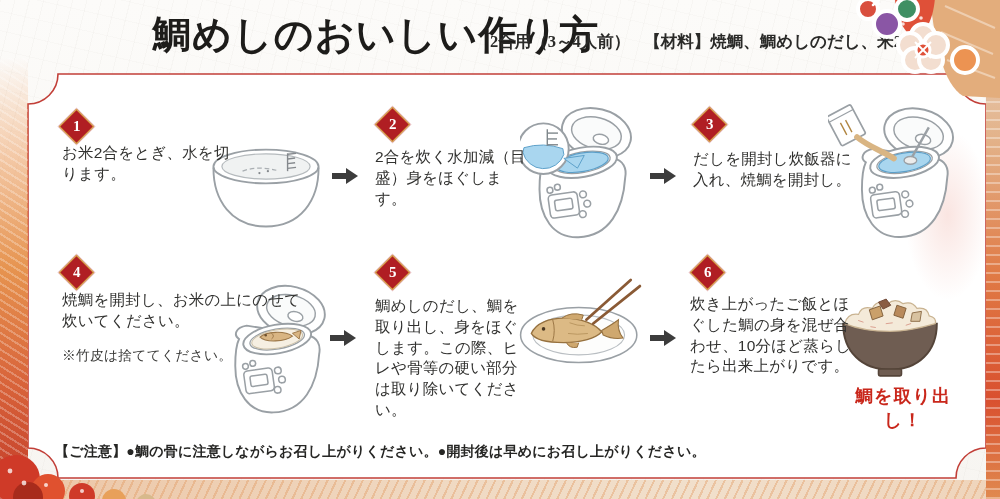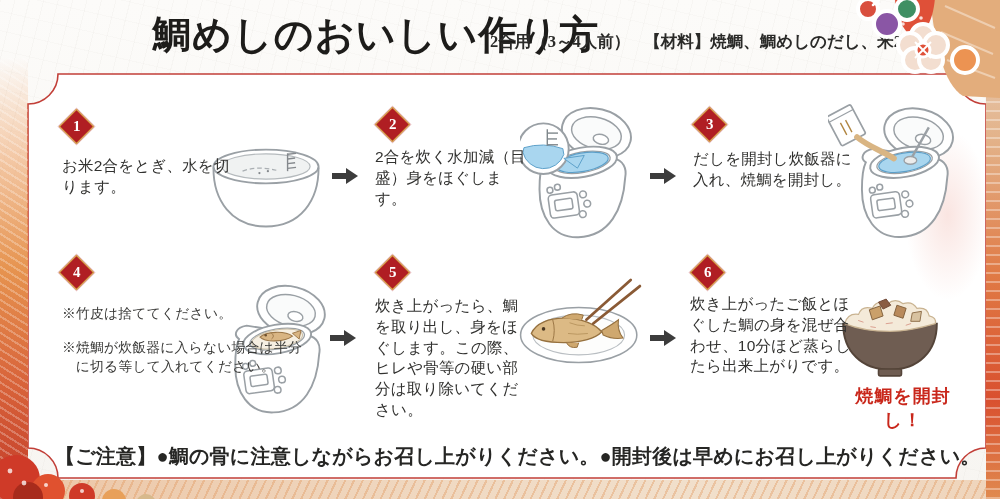--- a/index.html
+++ b/index.html
@@ -76,21 +76,21 @@
     padding-left:1em;text-indent:-1em;margin-top:15px;
   }
   .illus{position:absolute;z-index:3;}
   .arrow{position:absolute;z-index:3;}
   .done-caption{
     position:absolute;z-index:4;left:838px;top:384px;width:130px;text-align:center;
     color:#c9271b;font-weight:bold;font-size:18px;letter-spacing:1px;
   }
   .caution{
     position:absolute;z-index:4;left:55px;top:443px;
-    font-size:20px;font-weight:600;color:#262624;letter-spacing:.2px;white-space:nowrap;
+    font-size:14px;font-weight:600;color:#262624;letter-spacing:.2px;white-space:nowrap;
   }
   .corner-deco{position:absolute;z-index:5;pointer-events:none;}
 </style>
 </head>
 <body>
 
 <div class="paper-texture"></div>
 <div class="left-strip"></div>
 <div class="right-strip"></div>
 <div class="bottom-strip"></div>
@@ -127,21 +127,21 @@
         <circle cx="33" cy="91" r="3"></circle>
         <circle cx="41" cy="89" r="3"></circle>
       </g>
     </g>
   </defs>
 </svg>
 
 <div class="badge" style="left:64px;top:114px">
   <span>1</span>
   </div>
-<div class="step-text" style="left:62px;top:156px;width:168px">お米2合をとぎ、水を切ります。</div>
+<div class="step-text" style="left:62px;top:143px;width:168px">お米2合をとぎ、水を切ります。</div>
 <svg class="illus" style="left:205px;top:142px" width="122" height="94" viewBox="0 0 130 100">
   <path d="M9 28 C9 62 28 90 65 90 C102 90 121 62 121 28 Z" fill="#fff" stroke="#9aa0a5" stroke-width="2"></path>
   <ellipse cx="65" cy="26" rx="56" ry="18" fill="#fff" stroke="#9aa0a5" stroke-width="2"></ellipse>
   <ellipse cx="65" cy="26" rx="47" ry="13.5" fill="#f0f2f2" stroke="#b5babd" stroke-width="1.3"></ellipse>
   <g stroke="#85898d" stroke-width="1.5">
     <line x1="88" y1="12" x2="88" y2="31"></line>
     <line x1="88" y1="13" x2="97" y2="12"></line>
     <line x1="88" y1="18" x2="96" y2="17"></line>
     <line x1="88" y1="23" x2="96" y2="22"></line>
     <line x1="88" y1="28" x2="97" y2="27"></line>
@@ -192,40 +192,40 @@
     <line x1="14" y1="20" x2="14" y2="34" stroke="#b0853f" stroke-width="1.4"></line>
     <line x1="20" y1="20" x2="20" y2="34" stroke="#b0853f" stroke-width="1.4"></line>
   </g>
   <path d="M30 38 C42 48 56 52 68 60" fill="none" stroke="#d9b583" stroke-width="6" stroke-linecap="round"></path>
 </svg>
 
 <div class="badge" style="left:64px;top:260px">
   <span>4</span>
   </div>
 <div class="step-text" style="left:62px;top:290px;width:240px">
+  <span>焼鯛を開封し、お米の上にのせて炊いてください。</span>
   <div class="step-note">※竹皮は捨ててください。</div>
-  <div class="step-note">※焼鯛が炊飯器に入らない場合は半分に切る等して入れてください。</div>
 </div>
 <svg class="illus" style="left:216px;top:278px" width="110" height="143" viewBox="0 0 115 150">
   <use href="#cooker-base"></use>
   <ellipse cx="64" cy="64" rx="27" ry="9.5" transform="rotate(-10 64 64)" fill="#f6efe2" stroke="#cbbfa6" stroke-width="1"></ellipse>
   <path d="M46 62 C52 56 72 55 80 61 C72 67 52 68 46 62 Z" fill="#d9b583" stroke="#9b7647" stroke-width="1.2"></path>
   <polygon points="80,58 89,55 87,64" fill="#d9b583" stroke="#9b7647" stroke-width="1"></polygon>
   <circle cx="52" cy="60" r="1.3" fill="#6b4f2e"></circle>
   <path d="M58 58 Q62 61 58 64" fill="none" stroke="#9b7647" stroke-width="1"></path>
 </svg>
 <svg class="arrow" style="left:330px;top:330px" width="26" height="16" viewBox="0 0 26 16">
   <rect x="0" y="5" width="14" height="6" fill="#3c3c3c"></rect>
     <polygon points="14,0 26,8 14,16" fill="#3c3c3c"></polygon>
 </svg>
 
 <div class="badge" style="left:380px;top:260px">
   <span>5</span>
   </div>
-<div class="step-text" style="left:375px;top:296px;width:158px">炊き上がったら、鯛を取り出し、身をほぐします。この際、ヒレや骨等の硬い部分は取り除いてください。</div>
+<div class="step-text" style="left:375px;top:296px;width:158px">鯛めしのだし、鯛を取り出し、身をほぐします。この際、ヒレや骨等の硬い部分は取り除いてください。</div>
 <svg class="illus" style="left:516px;top:266px" width="130" height="112" viewBox="0 0 170 118">
   <ellipse cx="82" cy="76" rx="76" ry="36" fill="#fff" stroke="#9aa0a5" stroke-width="2"></ellipse>
   <ellipse cx="82" cy="76" rx="60" ry="26" fill="#fdfdfc" stroke="#b9bec2" stroke-width="1.4"></ellipse>
   <path d="M20 74 C26 60 44 54 62 54 C86 54 104 62 112 72 C104 80 86 86 62 86 C44 86 26 84 20 74 Z" fill="#dcba85" stroke="#96713f" stroke-width="1.8"></path>
   <path d="M48 56 Q52 70 48 84" fill="none" stroke="#96713f" stroke-width="1.2"></path>
   <circle cx="36" cy="68" r="2.3" fill="#4a3620"></circle>
   <path d="M60 54 Q72 45 88 50 L86 56" fill="#cfa86f" stroke="#96713f" stroke-width="1.3"></path>
   <path d="M66 86 Q70 94 80 92 L82 86" fill="#cfa86f" stroke="#96713f" stroke-width="1.3"></path>
   <path d="M112 70 Q126 62 134 56 Q132 70 140 80 Q126 82 114 76 Z" fill="#cfa86f" stroke="#96713f" stroke-width="1.4"></path>
   <path d="M70 60 Q80 64 90 64 M68 74 Q80 76 94 74" fill="none" stroke="#b08c55" stroke-width="1"></path>
@@ -249,21 +249,21 @@
   <polygon points="84,12 96,16 92,29 80,25" fill="#b98a5c" stroke="#7d5b38" stroke-width="1.2"></polygon>
   <polygon points="60,8 70,4 76,12 66,17" fill="#8a5c42" stroke="#6b4330" stroke-width="1.2"></polygon>
   <polygon points="104,22 116,20 114,33 102,33" fill="#d8c2a0" stroke="#8a6a45" stroke-width="1.2"></polygon>
   <g stroke="#d89a8a" stroke-width="1.2" stroke-linecap="round">
     <line x1="34" y1="32" x2="40" y2="34"></line>
       <line x1="70" y1="36" x2="78" y2="35"></line>
     <line x1="96" y1="38" x2="102" y2="36"></line>
       <line x1="50" y1="40" x2="56" y2="41"></line>
   </g>
 </svg>
-<div class="done-caption">焼鯛を開封し！</div>
+<div class="done-caption">鯛を取り出し！</div>
 
 <div class="caution">【ご注意】●鯛の骨に注意しながらお召し上がりください。●開封後は早めにお召し上がりください。</div>
 
 <svg class="corner-deco" style="left:-6px;bottom:-6px" width="175" height="84">
   <circle cx="22" cy="58" r="24" fill="#cf3a28"></circle>
   <circle cx="54" cy="70" r="17" fill="#e0512f"></circle>
   <circle cx="34" cy="76" r="15" fill="#a82b1c"></circle>
   <circle cx="88" cy="75" r="13" fill="#cf3a28"></circle>
   <circle cx="120" cy="80" r="12" fill="#e8a05a"></circle>
   <circle cx="152" cy="83" r="10" fill="#d7b98c"></circle>

